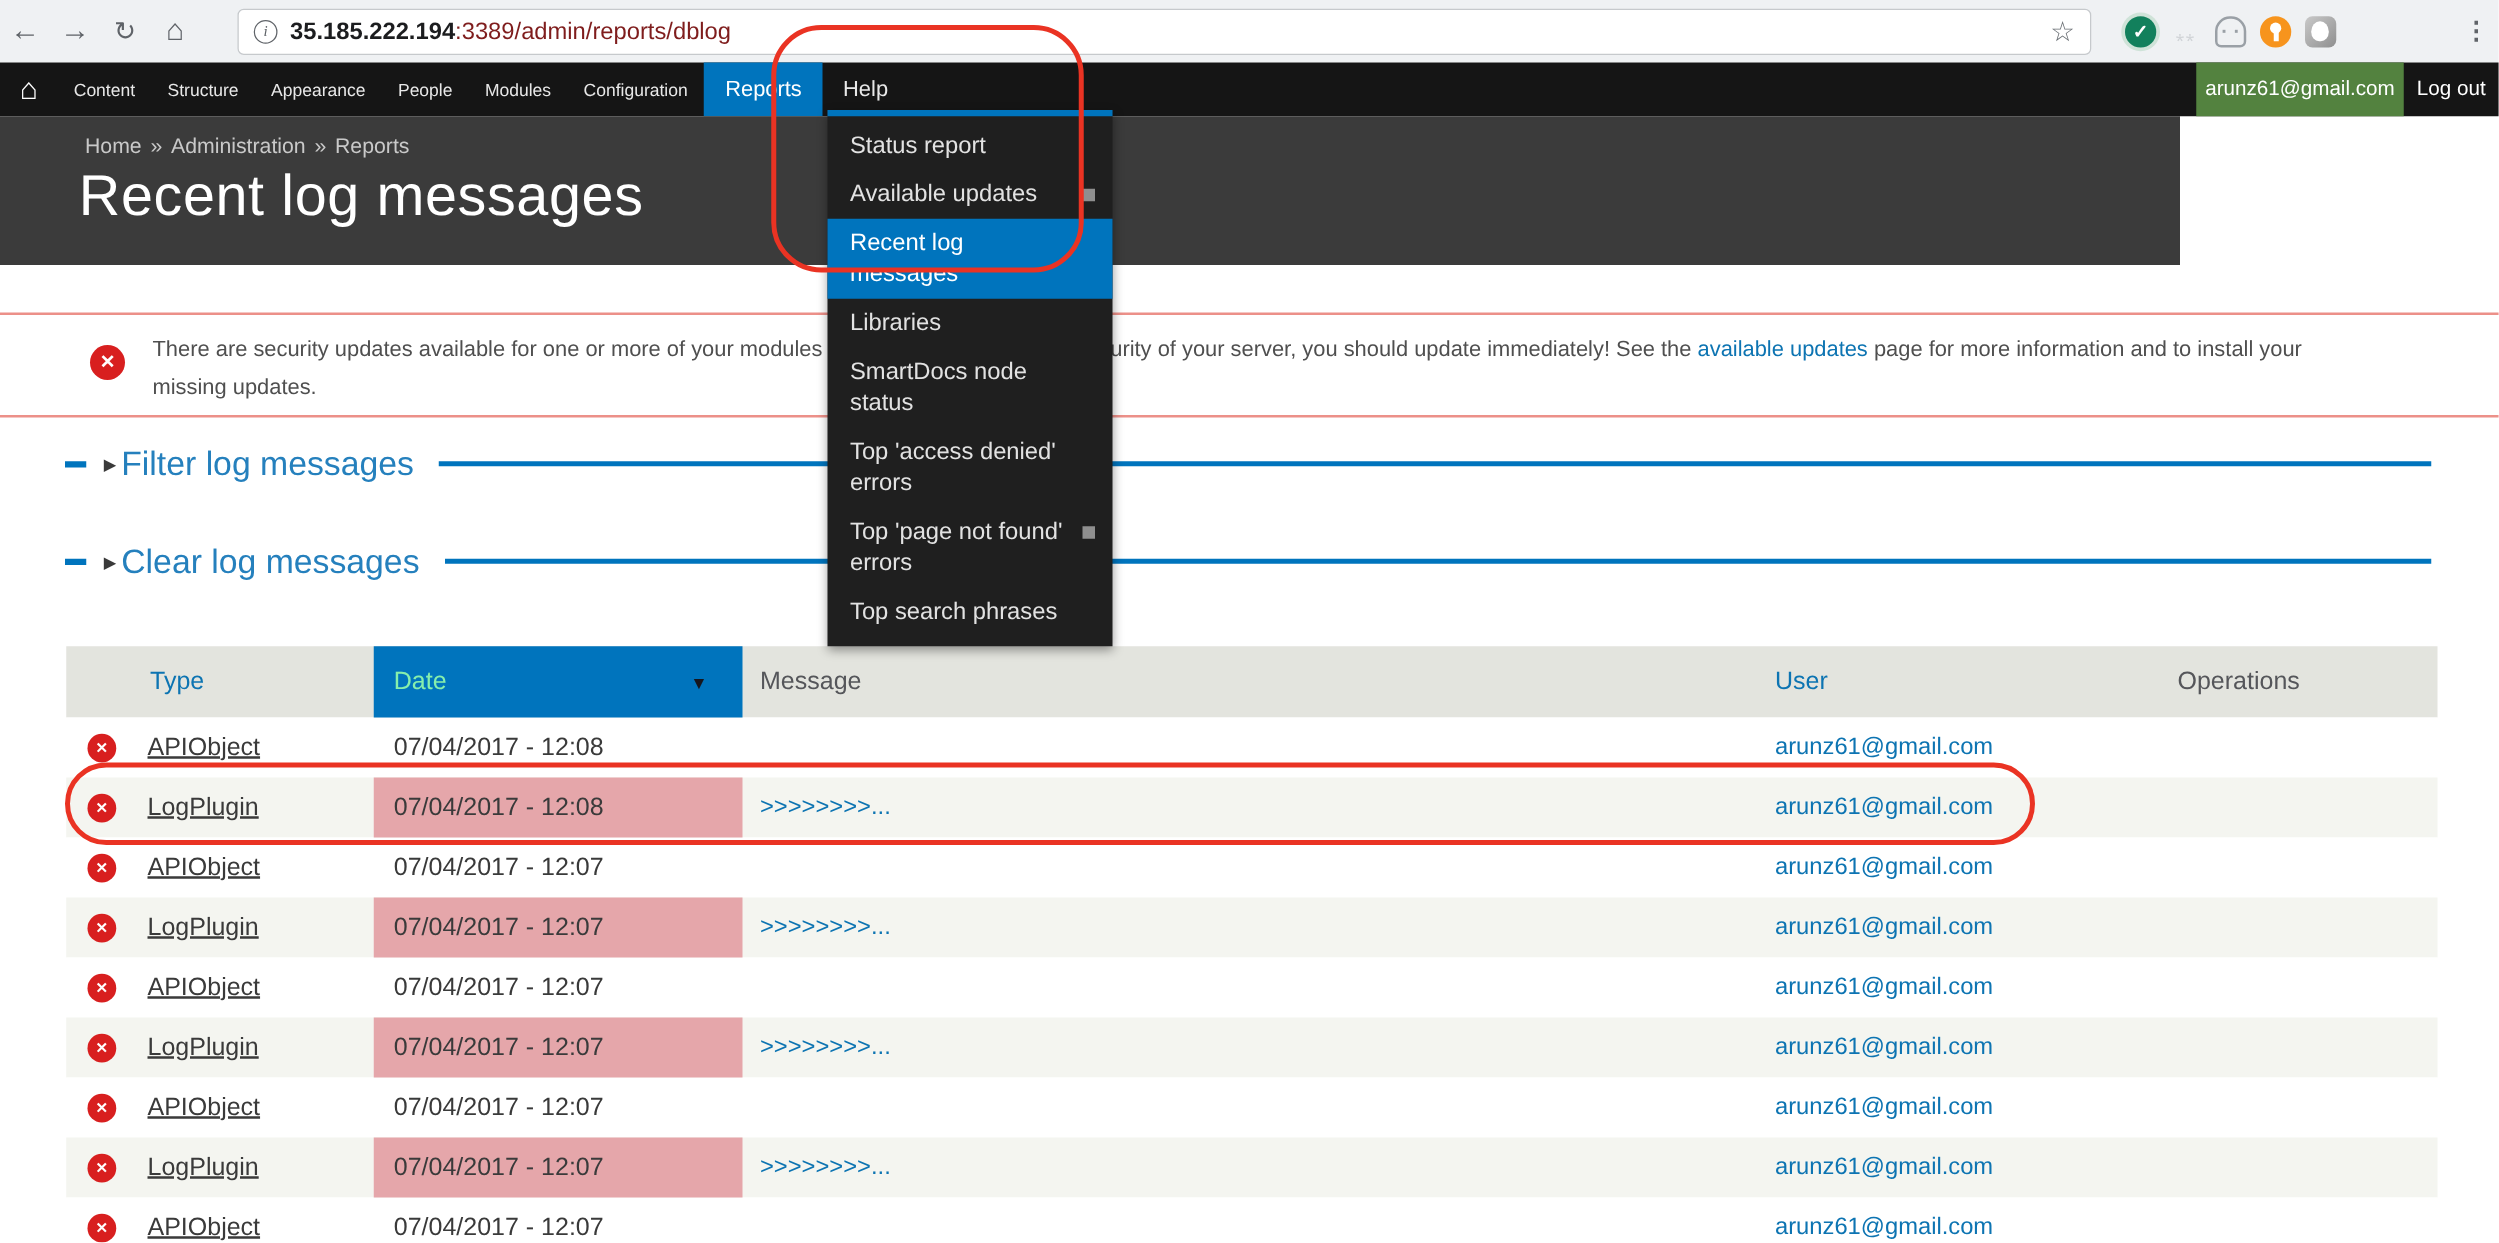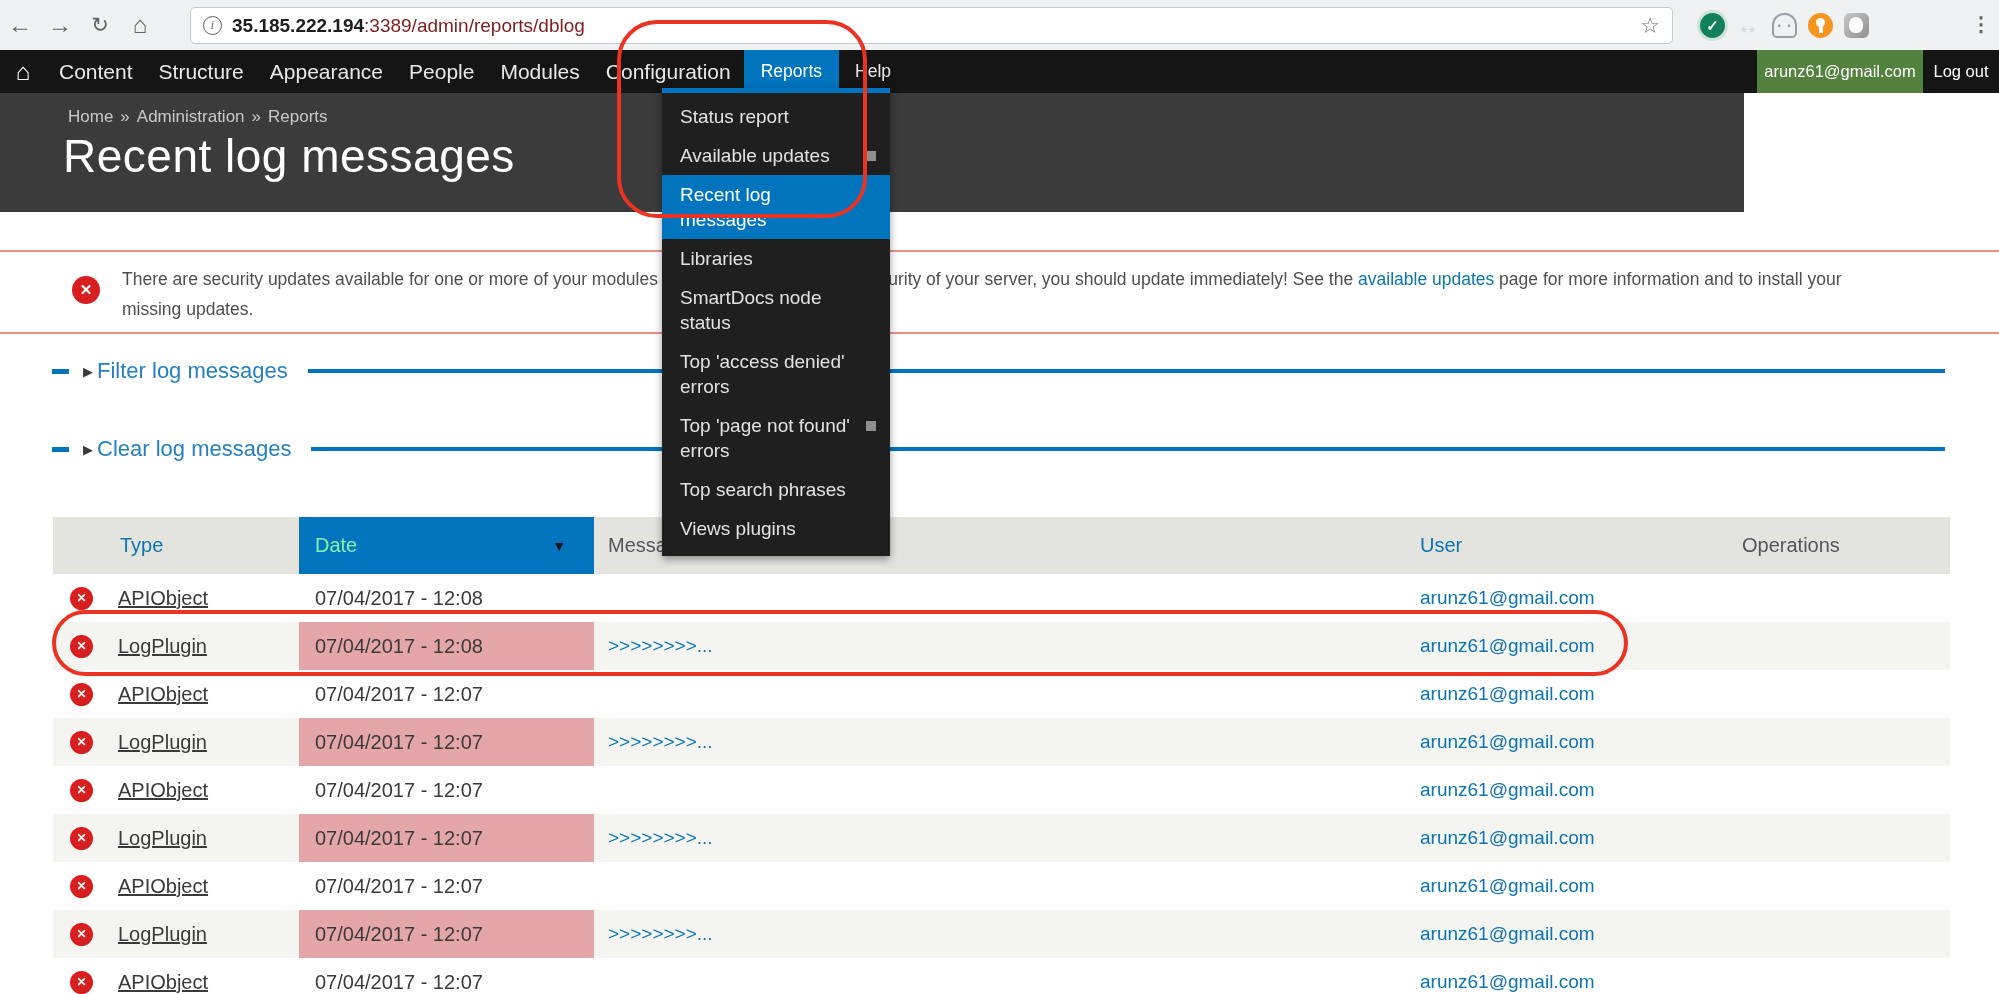--- a/index.html
+++ b/index.html
@@ -26,21 +26,21 @@
   .ext-vpn::after { content:""; position:absolute; left:8px; top:5px; width:9px; height:9px; background:#fff; border-radius:50%; }
   .ext-vpn::before { content:""; position:absolute; left:10.5px; top:11px; width:4px; height:9px; background:#fff; }
   .ext-shot { background:linear-gradient(135deg,#c9c9c9,#8f8f8f); border-radius:6px; }
   .ext-shot::after { content:""; position:absolute; left:5px; top:4px; width:14px; height:16px; background:#fff; border-radius:50% 50% 45% 45%; }
   .menu-dots { position:absolute; right:8px; top:12px; color:#5f6368; font-size:20px; font-weight:700; width:20px; text-align:center; }
 
   
   .toolbar { position:absolute; left:0; top:50px; width:1999px; height:43px; background:#151515; display:flex; align-items:stretch; color:#e8e8e8; }
   .tb-home { width:46px; display:flex; align-items:center; justify-content:center; color:#fff; font-size:24px; }
   .tb-items { display:flex; align-items:stretch; }
-  .tb-item { display:flex; align-items:center; padding:0 13px; font-size:21px; cursor:pointer; }
+  .tb-item { display:flex; align-items:center; padding:0 13px; font-size:14px; cursor:pointer; }
   .tb-reports { display:flex; align-items:center; padding:0 17px; font-size:17.5px; background:#0074bd; color:#fff; cursor:pointer; }
   .tb-help { display:flex; align-items:center; padding:0 16px; font-size:17.5px; cursor:pointer; }
   .tb-account { position:absolute; right:76px; top:0; height:43px; width:166px; background:#53823f; color:#fff; display:flex; align-items:center; justify-content:center; font-size:16.5px; cursor:pointer; }
   .tb-logout { position:absolute; right:0; top:0; height:43px; width:76px; color:#fff; display:flex; align-items:center; justify-content:center; font-size:16.5px; cursor:pointer; }
 
   
   .page-head { position:absolute; left:0; top:93px; width:1744px; height:119px; background:#3b3b3b; }
   .breadcrumb { position:absolute; left:68px; top:14px; font-size:17px; color:#c9c9c9; }
   .breadcrumb a { color:#c9c9c9; text-decoration:none; cursor:pointer; }
   .bc-sep { margin:0 7px; }
@@ -50,21 +50,21 @@
   .error-box { position:absolute; left:0; top:250px; width:1999px; height:84px; background:#fff; border-top:2px solid #ec9089; border-bottom:2px solid #ec9089; }
   .err-ico { position:absolute; left:72px; top:24px; width:28px; height:28px; background:#d81f1f; border-radius:50%; color:#fff; font-size:15px; font-weight:700; text-align:center; line-height:28px; }
   .err-text { position:absolute; left:122px; top:12px; width:1812px; font-size:17.5px; color:#4f4f4f; line-height:30px; }
   .err-text a { color:#0d74b2; text-decoration:none; cursor:pointer; }
 
   .fieldset-row { position:absolute; left:52px; width:1893px; height:40px; display:flex; align-items:center; }
   .fs-filter { top:351px; }
   .fs-clear { top:429px; }
   .fs-dash { width:17px; height:5px; background:#0074bd; margin-right:14px; flex:none; }
   .fs-arrow { color:#3a3a3a; font-size:13px; margin-right:4px; flex:none; }
-  .fs-label { color:#2580bd; font-size:22px; font-weight:300; cursor:pointer; white-space:nowrap; }
+  .fs-label { color:#2580bd; font-size:27px; font-weight:300; cursor:pointer; white-space:nowrap; }
   .fs-line { flex:1; height:4px; background:#0074bd; margin-left:20px; }
 
   
   .log-table { position:absolute; left:53px; top:517px; width:1897px; }
   .thead { display:grid; grid-template-columns:57px 189px 295px 816px 290px 250px; height:57px; background:#e3e4de; }
   .th { display:flex; align-items:center; font-size:20px; color:#55565a; }
   .th a { color:#0d74b2; text-decoration:none; cursor:pointer; }
   .th-type { padding-left:10px; }
   .th-date { background:#0074bd; padding-left:16px; }
   .th-date a { color:#86efac; }
@@ -322,21 +322,18 @@
       <div class="mi">
         <span class="mi-label">Top 'access denied' errors</span>
       </div>
       <div class="mi">
         <span class="mi-label">Top 'page not found' errors</span>
         <span class="mi-badge"></span>
       </div>
       <div class="mi">
         <span class="mi-label">Top search phrases</span>
       </div>
-      <div class="mi">
-        <span class="mi-label">Views plugins</span>
-      </div>
     </div>
 
   <div class="annot annot-menu"></div>
   <div class="annot annot-row"></div>
 
 </div>
 
 </body></html>

